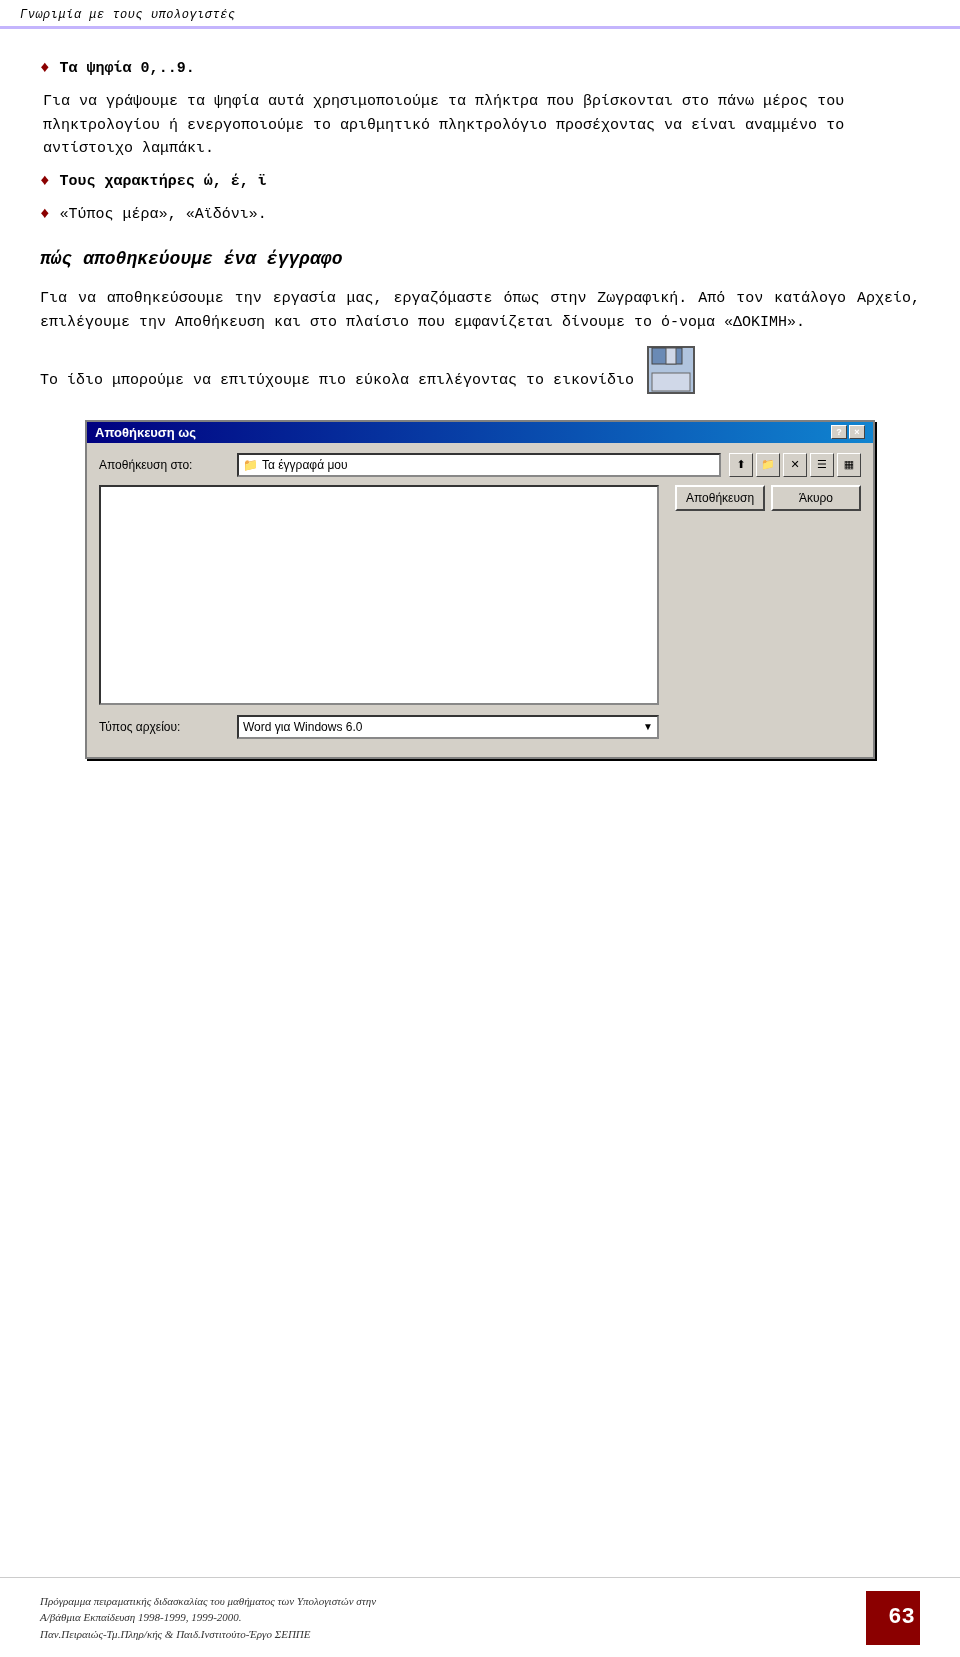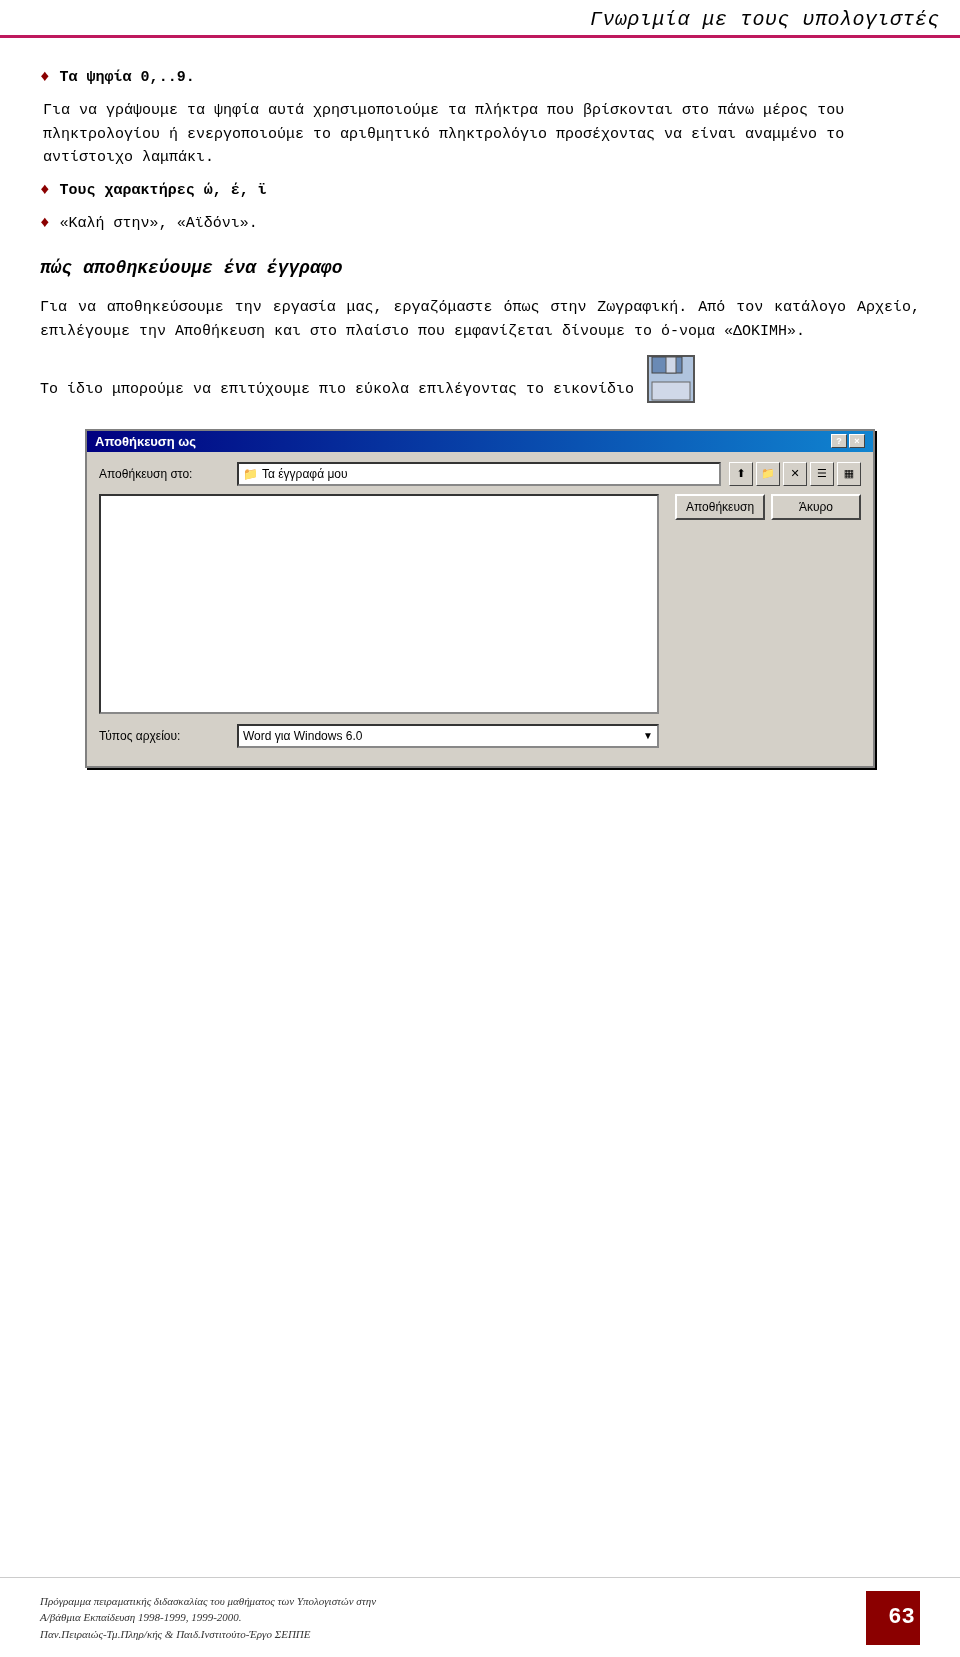--- a/index.html
+++ b/index.html
@@ -16,25 +16,24 @@
     .page-container {
       width: 960px;
       min-height: 1657px;
       position: relative;
       padding: 0;
     }
 
     
     .header {
       width: 100%;
-      border-bottom: 3px solid #be185d;
-      text-align: right;
+      border-bottom: 3px solid #c4b5fd;
       padding: 8px 20px 4px 20px;
       font-style: italic;
-      font-size: 20px;
+      font-size: 12px;
       letter-spacing: 0.5px;
     }
 
     
     .main-content {
       padding: 28px 40px 20px 40px;
     }
 
     
     .bullet-section {
@@ -319,21 +318,21 @@
       </div>
       <div class="bullet-item">
         <div class="bullet-text" style="margin-left:3px;">Για να γράψουμε τα ψηφία αυτά χρησιμοποιούμε τα πλήκτρα που βρίσκονται στο πάνω μέρος του πληκτρολογίου ή ενεργοποιούμε το αριθμητικό πληκτρολόγιο προσέχοντας να είναι αναμμένο το αντίστοιχο λαμπάκι.</div>
       </div>
       <div class="bullet-item">
         <span class="diamond">♦</span>
         <span class="bullet-text bold-text">Τους χαρακτήρες ώ, έ, ϊ</span>
       </div>
       <div class="bullet-item">
         <span class="diamond">♦</span>
-        <span class="bullet-text">«Καλή στην», «Αϊδόνι».</span>
+        <span class="bullet-text">«Τύπος μέρα», «Αϊδόνι».</span>
       </div>
     </div>
 
     <div class="section-heading">πώς αποθηκεύουμε ένα έγγραφο</div>
 
     <div class="body-paragraph">Για να αποθηκεύσουμε την εργασία μας, εργαζόμαστε όπως στην Ζωγραφική. Από τον κατάλογο Αρχείο, επιλέγουμε την Αποθήκευση και στο πλαίσιο που εμφανίζεται δίνουμε το ό-νομα «ΔΟΚΙΜΗ».</div>
 
     <div class="icon-row">
       <span class="body-paragraph" style="margin-bottom:0;">Το ίδιο μπορούμε να επιτύχουμε πιο εύκολα επιλέγοντας το εικονίδιο</span>
       <span>

